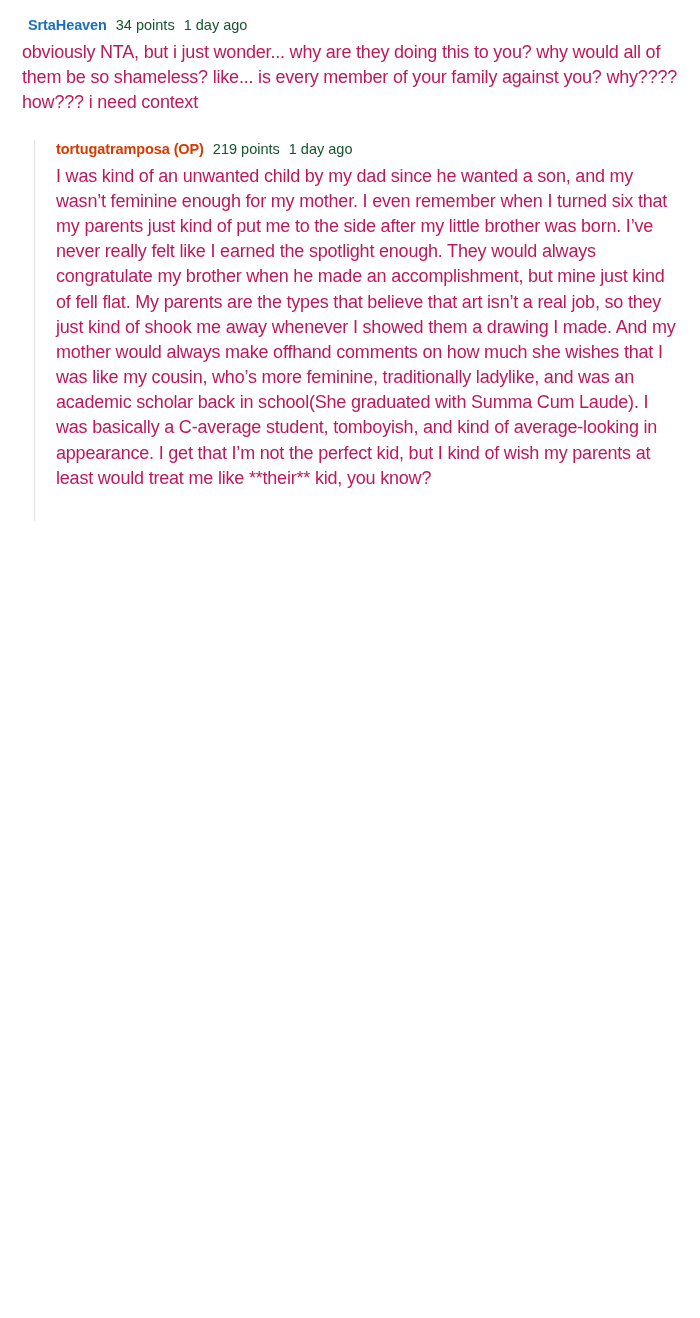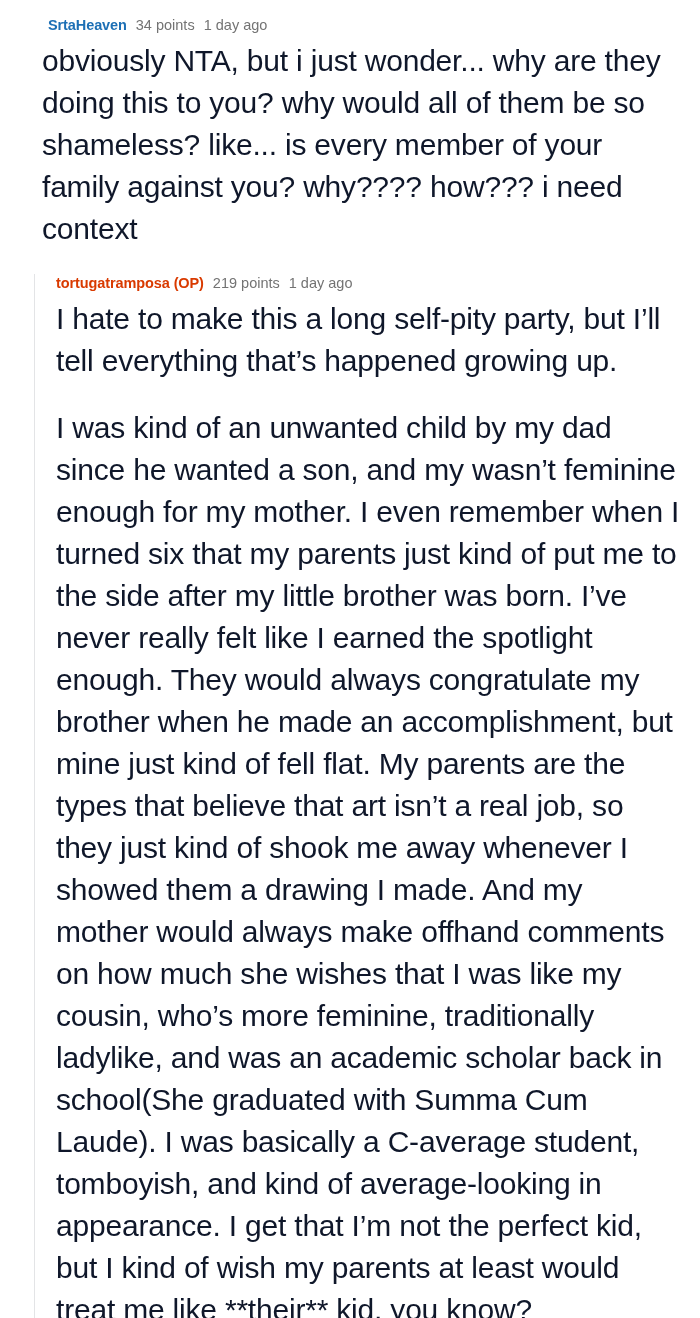--- a/index.html
+++ b/index.html
@@ -35,41 +35,40 @@
   .author {
     font-weight: bold;
     font-size: 14.5px;
     color: #1c6fb5;
     letter-spacing: -0.1px;
   }
   .author.op {
     color: #d93a00;
   }
   .points, .age {
-    color: #737373;
+    color: #14532d;
     font-size: 14.5px;
     font-weight: normal;
   }
   .comment-body {
-    font-size: 30px;
+    font-size: 18px;
     line-height: 1.40;
-    color: #0f172a;
+    color: #be185d;
     letter-spacing: -0.2px;
     word-wrap: break-word;
   }
   .comment-body p {
     margin: 0 0 25px 0;
   }
   .comment-body p:last-child {
     margin-bottom: 0;
   }
   
   .comment.level-0 {
     padding-left: 0;
-    margin-left: 20px;
   }
   .comment.level-0 > .comment-meta {
     padding-left: 6px;
   }
   .comment.level-0 > .comment-body {
     padding-left: 0;
   }
   
   .comment.level-1 {
     margin-top: 24px;
@@ -112,20 +111,19 @@
 
   <div class="comment level-1">
     <div class="comment-meta">
       <span class="author op">tortugatramposa (OP)</span>
       <span class="points">219 points</span>
       <span class="age">1 day ago</span>
     </div>
     <div class="reply-wrap">
       <div class="thread-line"></div>
       <div class="comment-body">
-        <p>I hate to make this a long self-pity party, but I’ll tell everything that’s happened growing up.</p>
         <p>I was kind of an unwanted child by my dad since he wanted a son, and my wasn’t feminine enough for my mother. I even remember when I turned six that my parents just kind of put me to the side after my little brother was born. I’ve never really felt like I earned the spotlight enough. They would always congratulate my brother when he made an accomplishment, but mine just kind of fell flat. My parents are the types that believe that art isn’t a real job, so they just kind of shook me away whenever I showed them a drawing I made. And my mother would always make offhand comments on how much she wishes that I was like my cousin, who’s more feminine, traditionally ladylike, and was an academic scholar back in school(She graduated with Summa Cum Laude). I was basically a C-average student, tomboyish, and kind of average-looking in appearance. I get that I’m not the perfect kid, but I kind of wish my parents at least would treat me like **their** kid, you know?</p>
       </div>
     </div>
   </div>
 
   <div class="spacer-bottom"></div>
 </div>
 
 </body></html>

